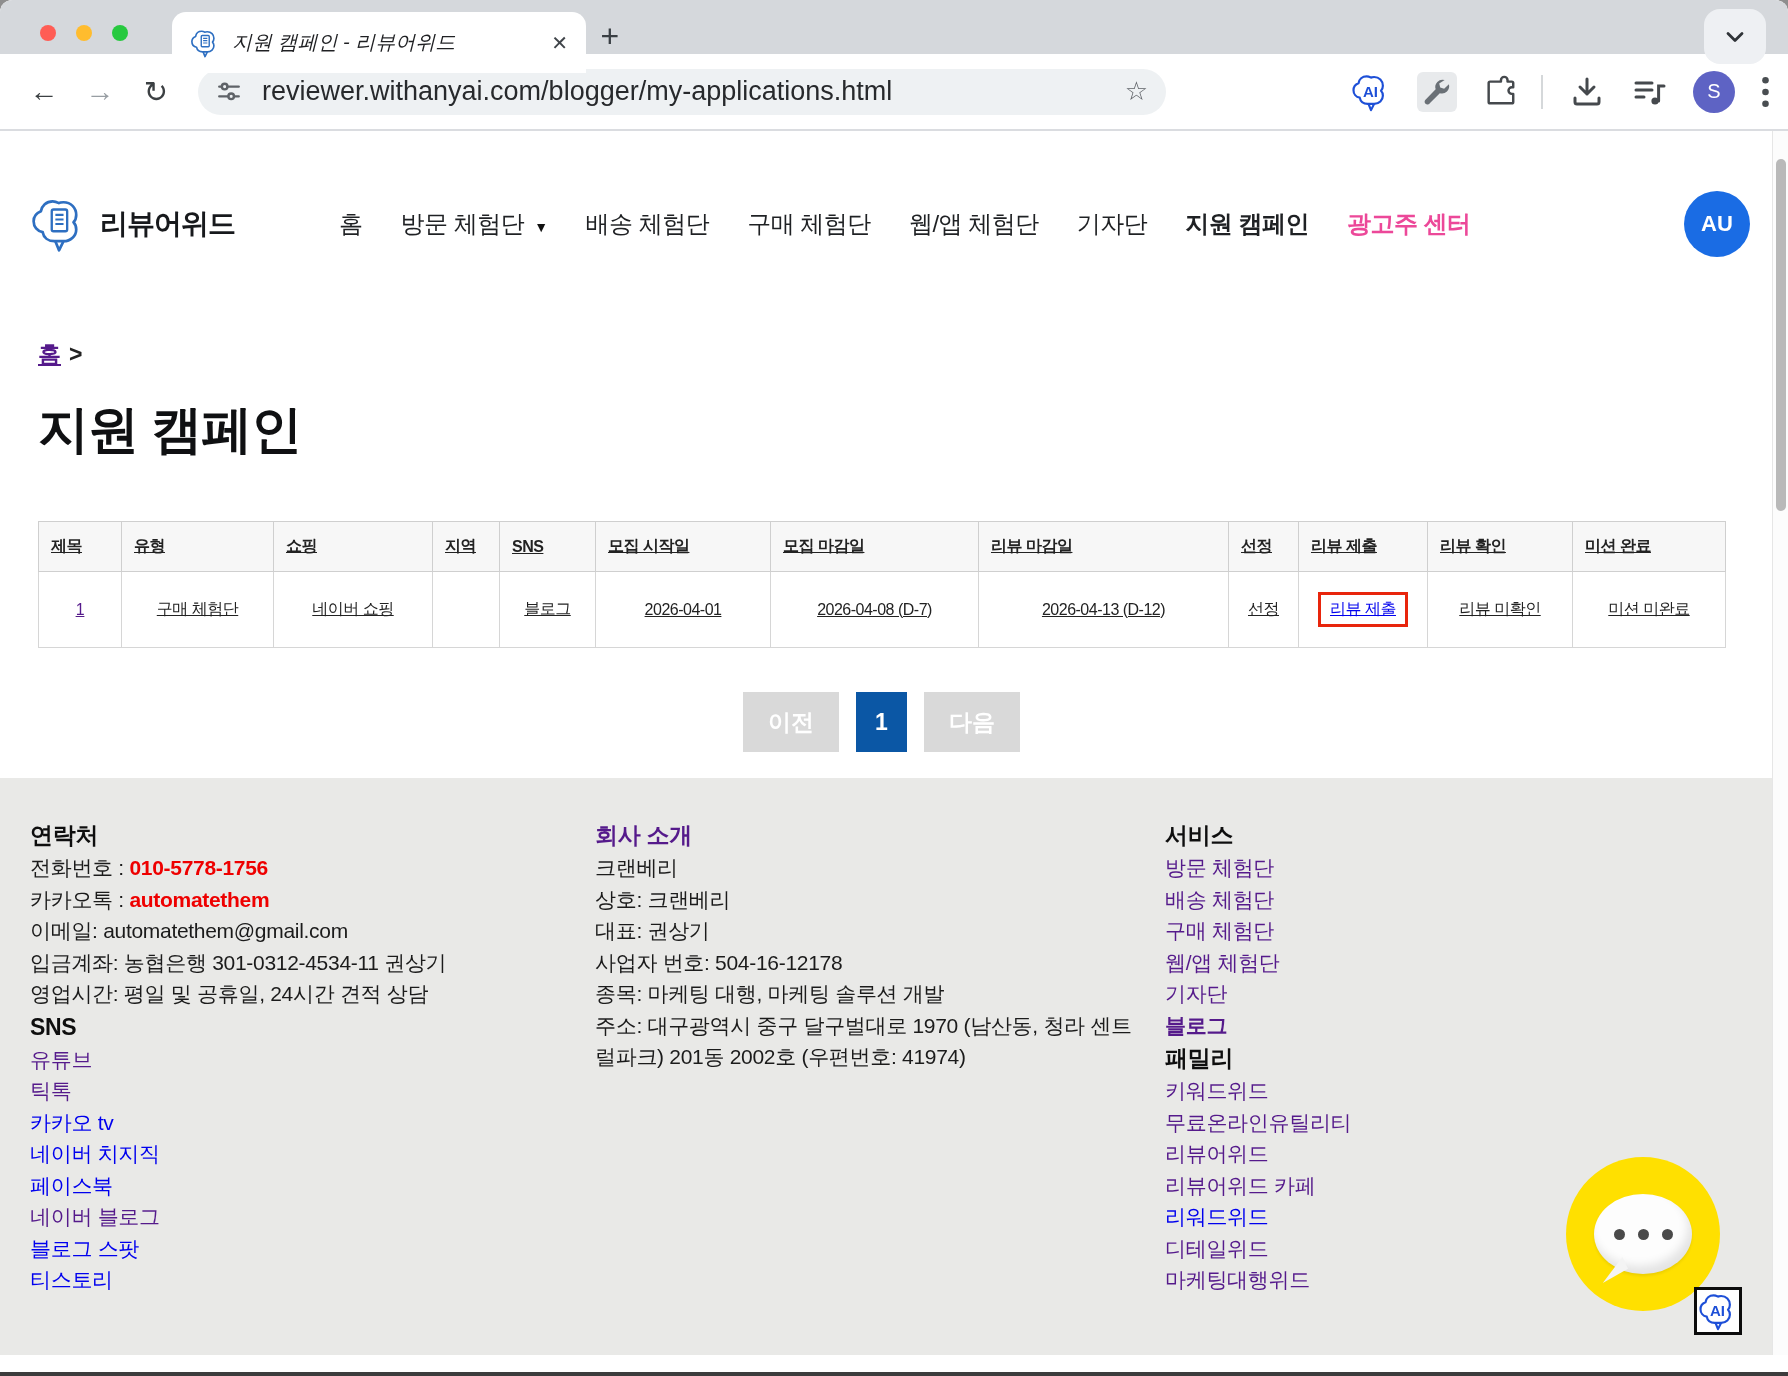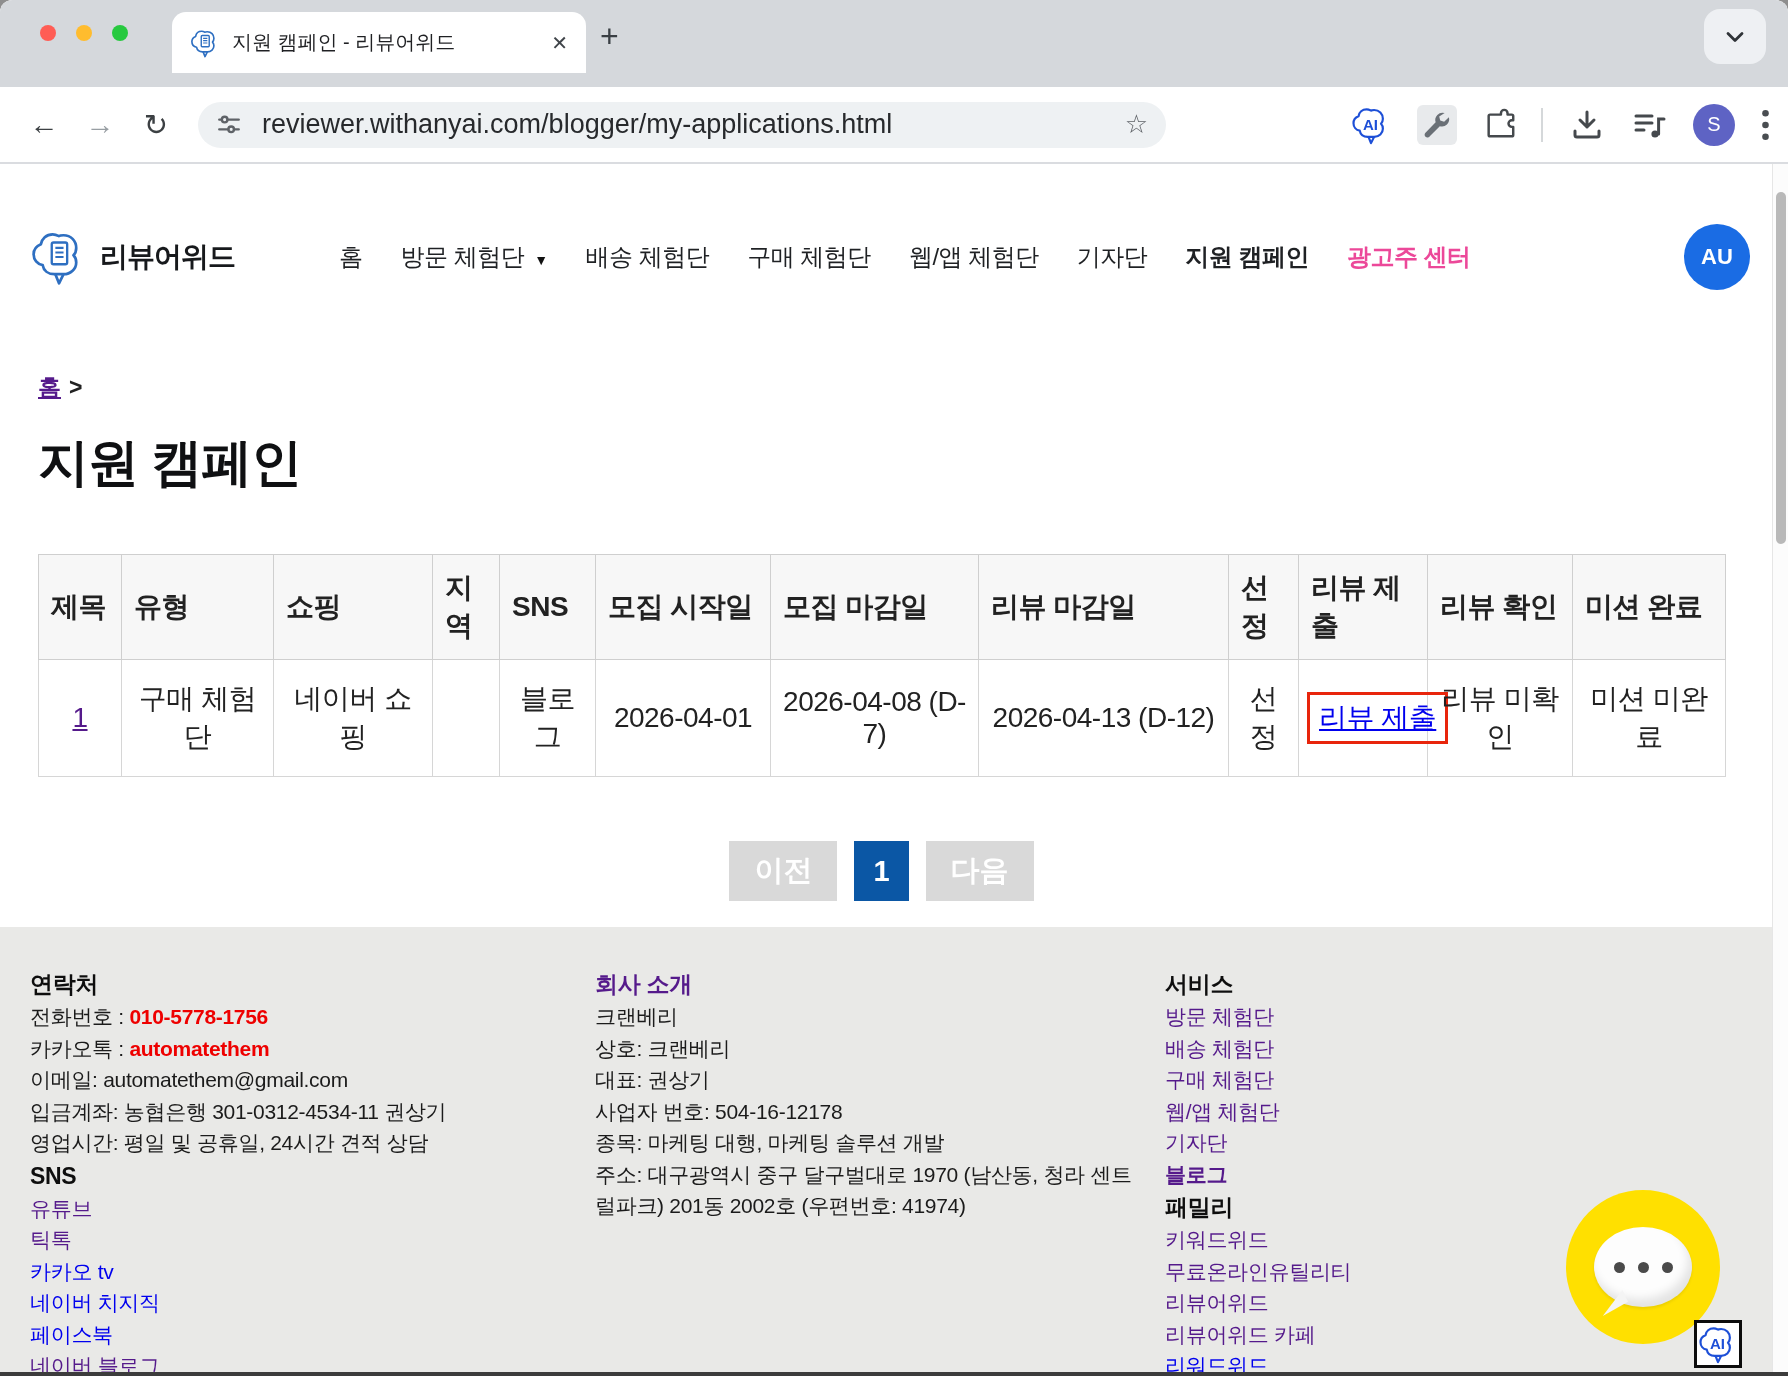--- a/index.html
+++ b/index.html
@@ -1,20 +1,20 @@
 <!DOCTYPE html>
 <html><head>
 <meta charset="utf-8">
 <style>
   * { box-sizing: border-box; margin: 0; padding: 0; }
   html,body { width: 1788px; height: 1376px; background:#8e8e8e; font-family:"Liberation Sans","DejaVu Sans",sans-serif; }
   .window { position:relative; width:1788px; height:1376px; background:#fff; border-radius:12px 12px 0 0; overflow:hidden; }
 
   
-  .tabstrip { position:relative; height:87px; background:#d5d8dc; border-radius:12px 12px 0 0; }
+  .tabstrip { position:relative; height:54px; background:#d5d8dc; border-radius:12px 12px 0 0;font-style:italic; }
   .traffic { position:absolute; top:25px; left:40px; display:flex; gap:20px; }
   .traffic span { width:16px; height:16px; border-radius:50%; display:block; }
   .t-red{background:#ff5d55;} .t-yellow{background:#ffbc2e;} .t-green{background:#27c93f;}
   .tab { position:absolute; left:172px; top:12px; width:414px; height:61px; background:#fff; border-radius:14px 14px 0 0; display:flex; align-items:center; padding:0 18px; gap:12px; }
   .tab-title { flex:1; font-size:20px; color:#1f2023; white-space:nowrap; overflow:hidden; }
   .tab-close { font-size:20px; color:#3f4449; cursor:pointer; }
   .newtab { position:absolute; left:600px; top:16px; font-size:32px; color:#3a3f44; line-height:40px; }
   .tabsearch { position:absolute; right:22px; top:9px; width:62px; height:55px; background:#eef0f3; border-radius:16px; display:flex; align-items:center; justify-content:center; }
 
   
@@ -43,30 +43,30 @@
   .mainnav a.advertiser { font-weight:800; color:#ec4899; }
   .dd-arrow { font-size:14px; margin-left:10px; color:#111; }
   .avatar-au { margin-left:auto; width:66px; height:66px; border-radius:50%; background:#1a6ce4; color:#fff; font-size:22px; font-weight:700; display:flex; align-items:center; justify-content:center; }
 
   main { padding:0 38px; }
   .breadcrumb { margin-top:36px; font-size:23px; color:#222; }
   .breadcrumb a { color:#551a8b; font-weight:700; text-decoration:underline; }
   .breadcrumb .sep { margin-left:8px; font-weight:700; }
   h1.page-title { margin-top:26px; font-size:51px; font-weight:800; color:#0f1012; letter-spacing:-1px; }
 
-  table.apps { margin-top:56px; border-collapse:collapse; width:1687px; font-size:28px; color:#222; table-layout:fixed; }
+  table.apps { margin-top:56px; border-collapse:collapse; width:1687px; font-size:16px; color:#222; table-layout:fixed;text-decoration:underline; }
   table.apps th { border:1px solid #cfcfcf; background:#f7f7f7; text-align:left; font-weight:700; padding:14px 12px; letter-spacing:-0.5px; }
   table.apps td { border:1px solid #d6d6d6; text-align:center; padding:20px 8px; letter-spacing:-0.5px; }
   td.cell-title { text-align:left; padding-left:17px; }
   td.cell-title a { color:#551a8b; text-decoration:underline; }
   .submit-box { display:inline-block; border:3px solid #e8250c; padding:4px 9px; }
   .submit-box a { color:#0000ee; text-decoration:underline; white-space:nowrap; }
 
   .pagination { margin-top:44px; width:1687px; display:flex; justify-content:center; gap:17px; }
-  .pagination .pbtn { height:60px; padding:0 25px; background:#d9d9d9; color:#fff; font-size:29px; font-weight:700; border:none; display:flex; align-items:center;margin-top:20px; }
+  .pagination .pbtn { height:60px; padding:0 25px; background:#d9d9d9; color:#fff; font-size:23px; font-weight:700; border:none; display:flex; align-items:center; }
   .pagination .pbtn.current { background:#0b57a5; padding:0 19px; }
 
   
   footer { margin-top:26px; background:#e9e9e7; display:flex; padding:40px 38px 80px 30px; font-size:21px; line-height:31.5px; color:#1b1b1b; letter-spacing:-0.3px; }
   footer .fcol1 { width:565px; }
   footer .fcol2 { width:540px; }
   footer .fcol3 { flex:1; padding-left:30px; }
   footer h3 { font-size:23px; font-weight:800; line-height:34px; color:#0e0e0e; }
   footer ul { list-style:none; }
   footer a { text-decoration:none; }

